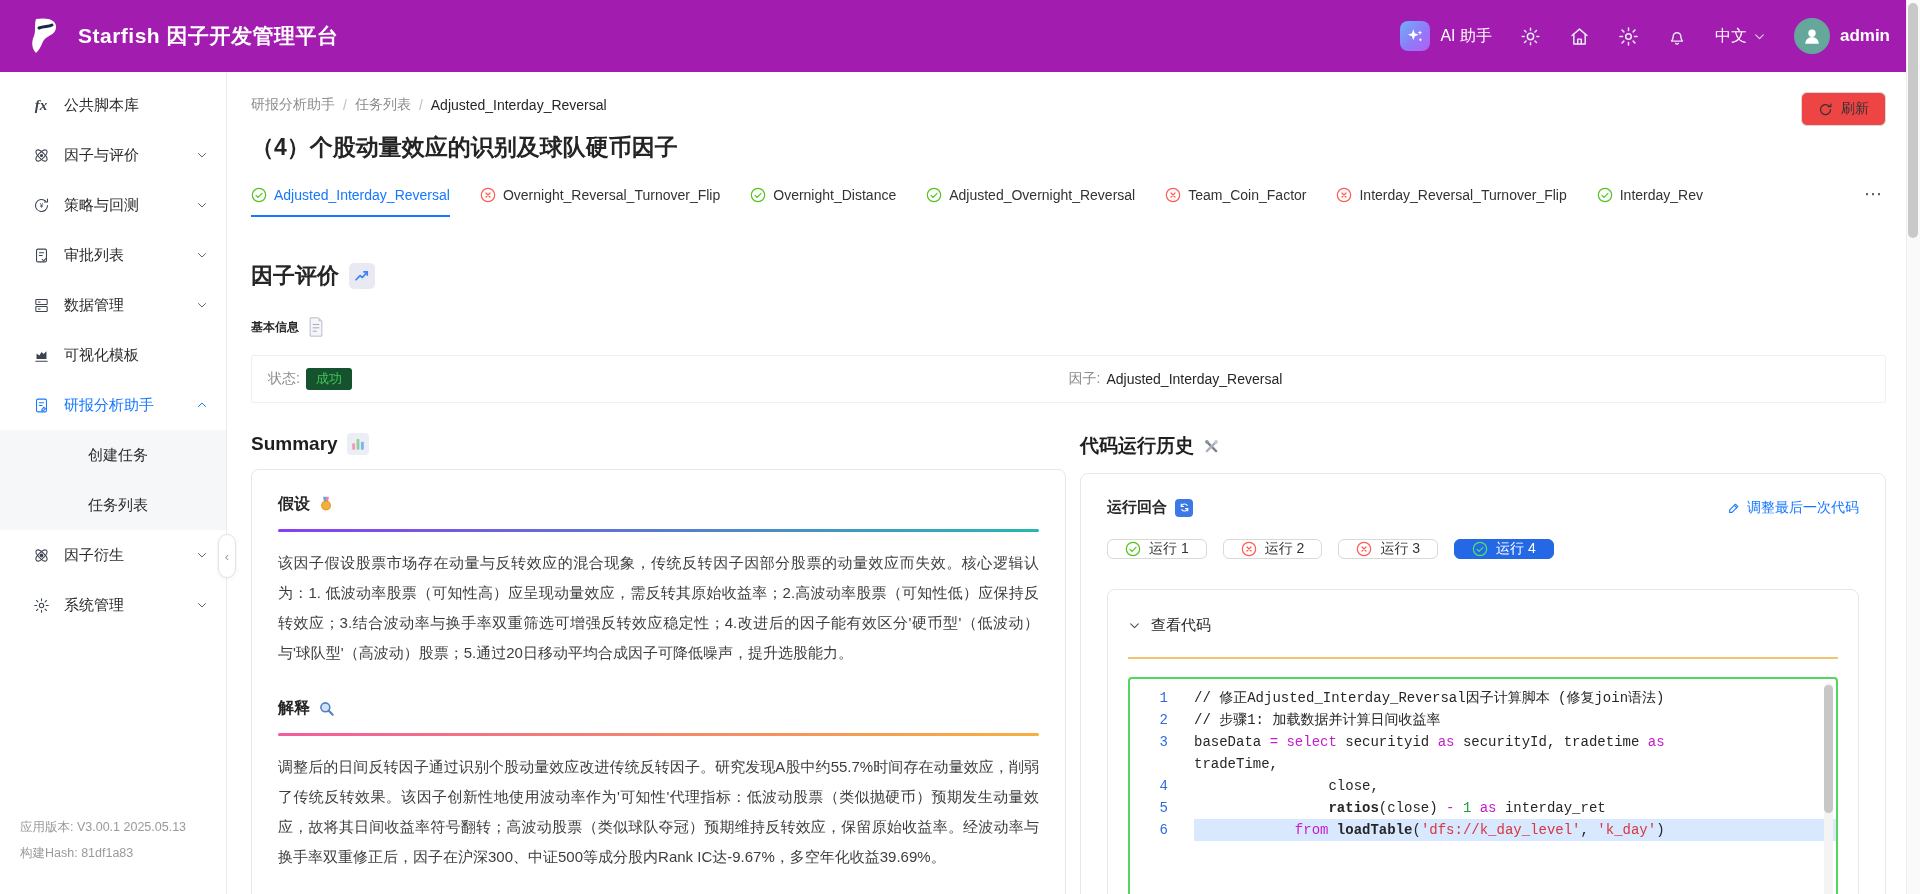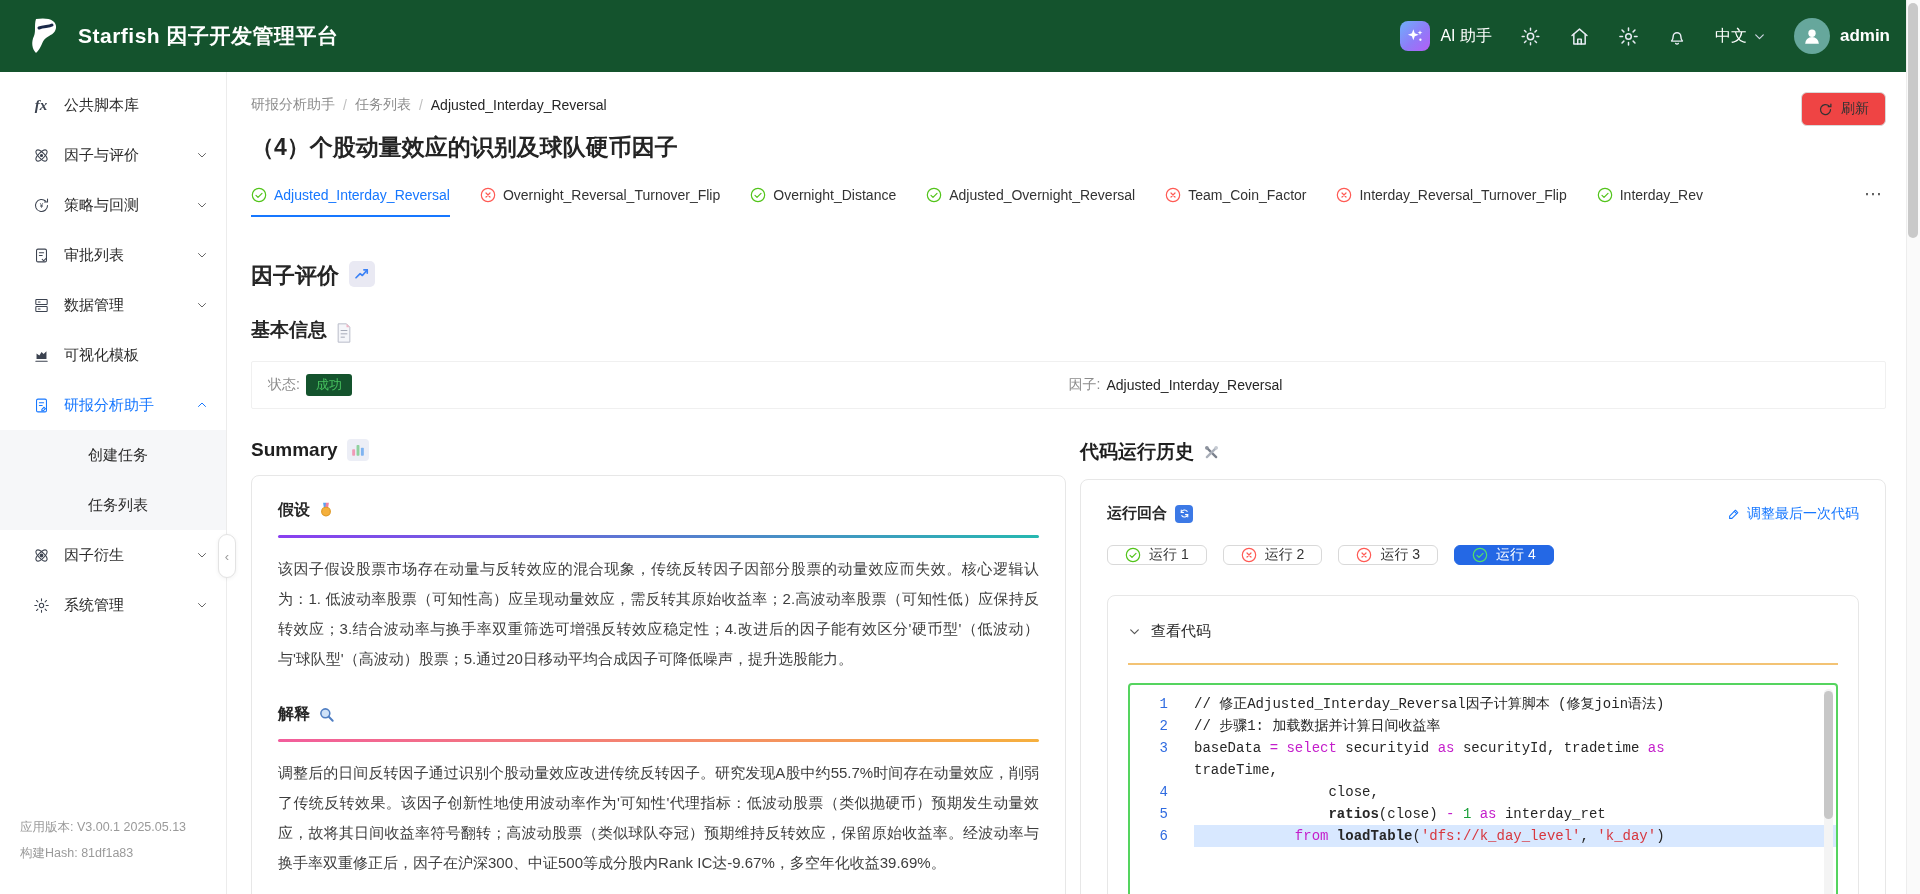--- a/index.html
+++ b/index.html
@@ -1,20 +1,20 @@
 <!DOCTYPE html>
 <html><head>
 <meta charset="utf-8">
 <style>
   * { margin:0; padding:0; box-sizing:border-box; }
   html,body { width:1920px; height:894px; overflow:hidden; background:#fff;
     font-family:"Liberation Sans","DejaVu Sans",sans-serif; color:#262626; }
 
   
-  .navbar { height:72px; background:#14532d; display:flex; align-items:center; padding:0 30px 0 26px; }
+  .navbar { height:72px; background:#a21caf; display:flex; align-items:center; padding:0 30px 0 26px; }
   .brand { display:flex; align-items:center; gap:14px; }
   .brand-title { color:#fff; font-size:21px; font-weight:bold; letter-spacing:.5px; }
   .nav-right { margin-left:auto; display:flex; align-items:center; gap:28px; }
   .ai-chip { display:flex; align-items:center; gap:10px; cursor:pointer; }
   .ai-badge { width:30px; height:30px; border-radius:8px; display:flex; align-items:center; justify-content:center;
     background:linear-gradient(135deg,#6fb0fb 0%,#8f7bf8 55%,#b45ef6 100%); }
   .ai-label { color:#fff; font-size:16px; }
   .nav-ic { display:flex; align-items:center; cursor:pointer; }
   .lang { display:flex; align-items:center; gap:6px; color:#fff; font-size:16px; cursor:pointer; }
   .user { display:flex; align-items:center; gap:10px; cursor:pointer; }
@@ -49,22 +49,22 @@
   .refresh-btn { position:absolute; top:20px; right:34px; display:flex; align-items:center; gap:8px;
     border:1px solid #d9d9d9; border-radius:6px; background:#ef4444; padding:7px 16px; font-size:14px; color:#333; cursor:pointer; }
 
   .page-title { margin-top:18px; font-size:23px; font-weight:bold; color:#242424; }
 
   .tabs { margin-top:24px; display:flex; align-items:flex-start; gap:30px; white-space:nowrap; overflow:hidden; }
   .tab { display:flex; align-items:center; gap:7px; font-size:14px; color:#333; padding-bottom:14px; cursor:pointer; }
   .tab.active { color:#1677ff; border-bottom:2px solid #1677ff; padding-bottom:12px; }
   .tabs-more { margin-left:auto; color:#595959; font-size:18px; line-height:14px; cursor:pointer; padding:0 4px 12px; }
 
-  .h-eval { margin-top:44px; font-size:22px; font-weight:bold; display:flex; gap:10px; }
-  .h-basic { margin-top:26px; font-size:19px; font-weight:bold; display:flex; align-items:flex-end; gap:8px; }
+  .h-eval { margin-top:44px; font-size:22px; font-weight:bold; display:flex; align-items:center; gap:10px; }
+  .h-basic { margin-top:26px; font-size:12px; font-weight:bold; display:flex; align-items:center; gap:8px; }
 
   .info-box { margin-top:18px; border:1px solid #f0f0f0; border-radius:2px; display:grid; grid-template-columns:1fr 1fr;
     padding:12px 16px; font-size:14px; align-items:center; }
   .info-cell { display:flex; align-items:center; gap:6px; }
   .info-label { color:#8c8c8c; }
   .badge-success { background:#14532d; color:#47c25f; padding:2px 10px; border-radius:3px; font-size:13px; }
   .info-value { color:#262626; }
 
   .columns { margin-top:30px; display:grid; grid-template-columns:815px 1fr; gap:14px; }
   .col-h { font-size:19px; font-weight:bold; display:flex; align-items:center; gap:9px; color:#1f1f1f; }

